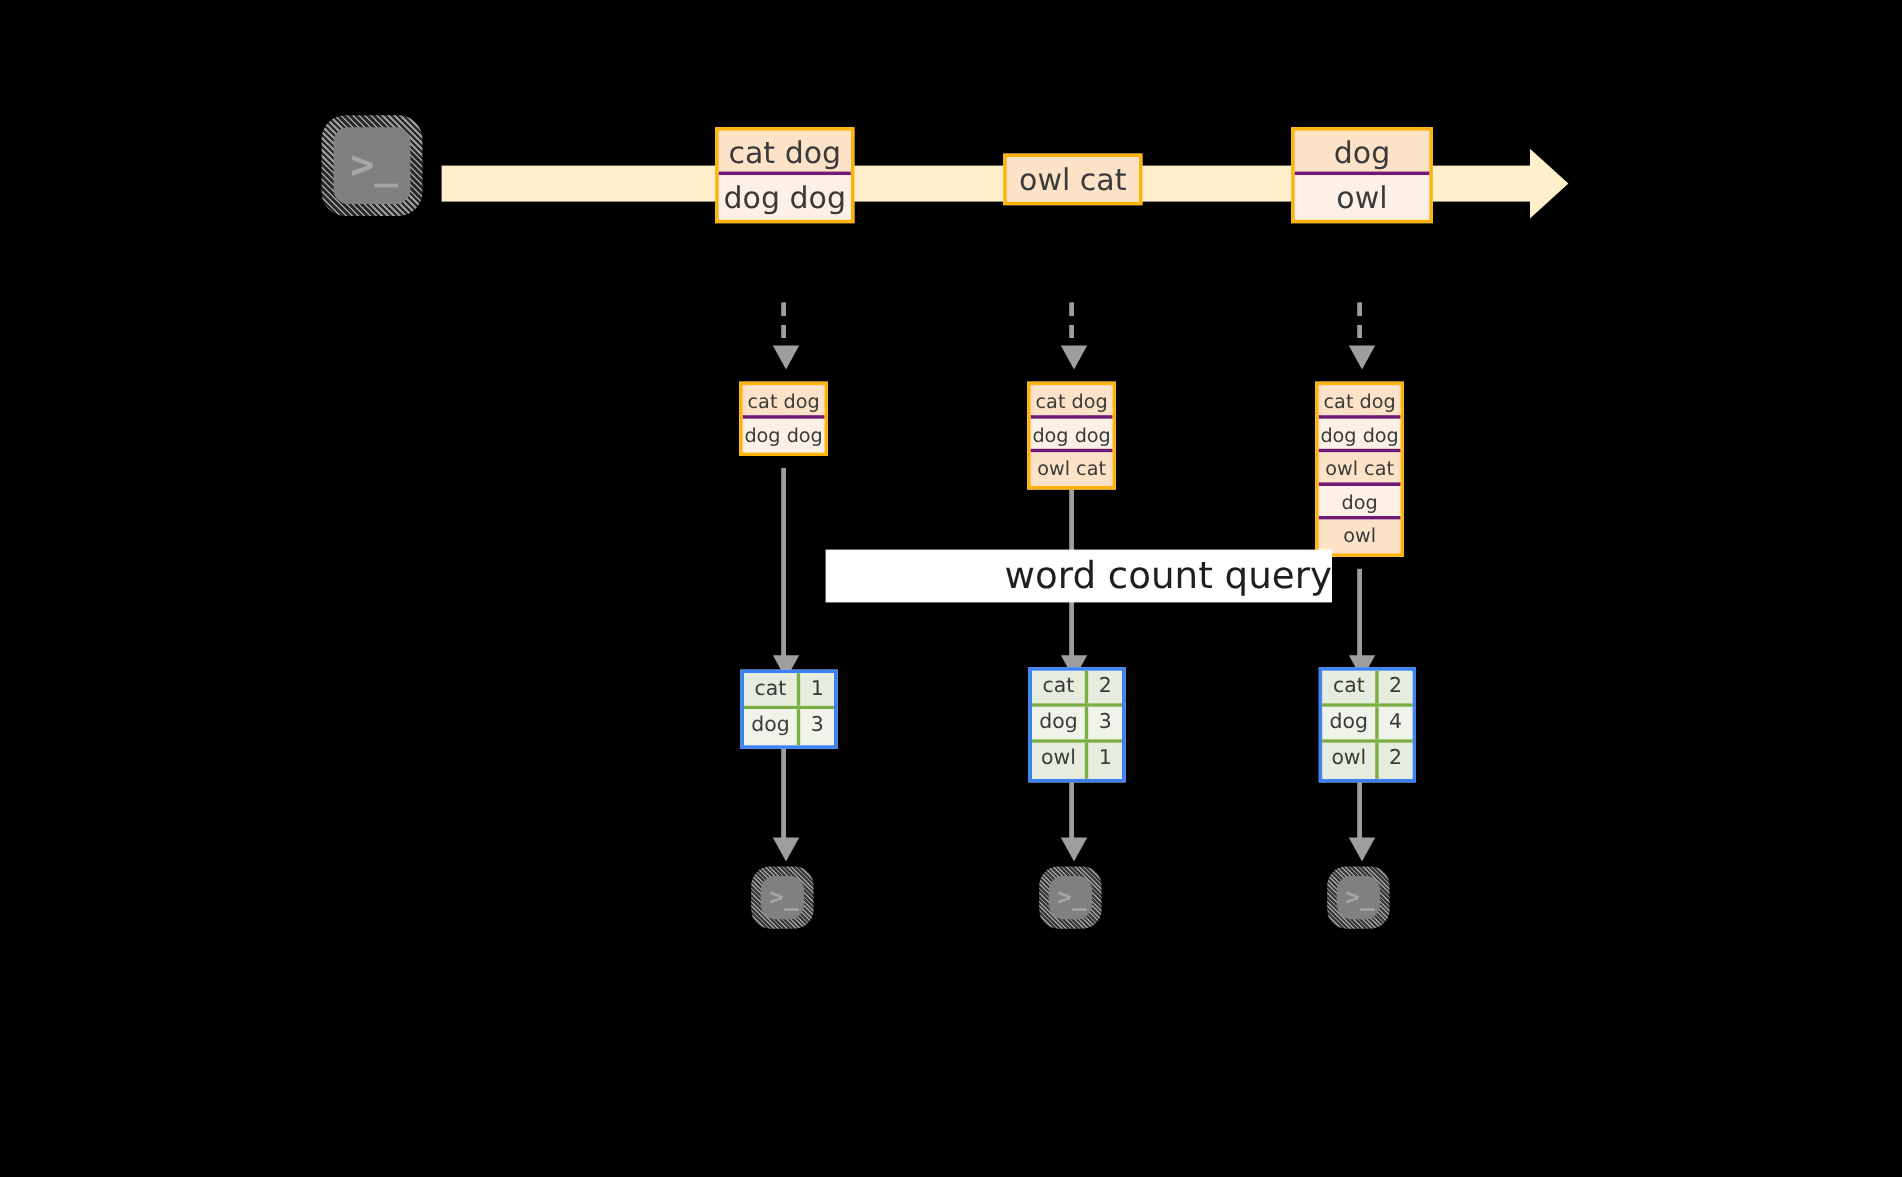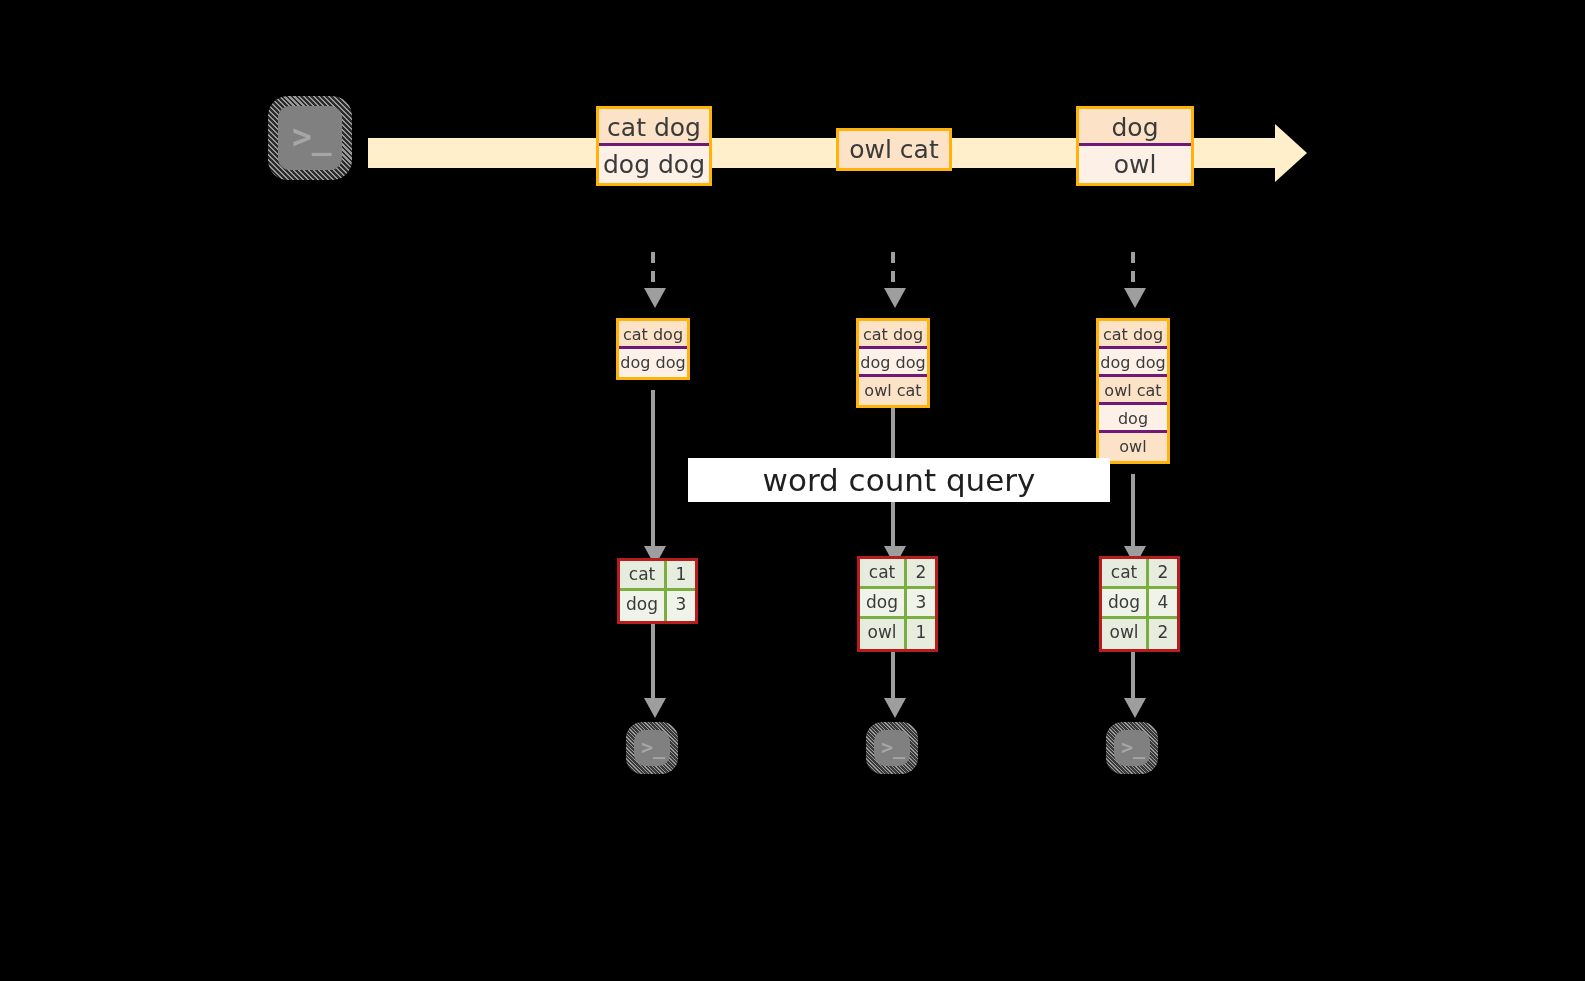--- a/index.html
+++ b/index.html
@@ -95,21 +95,21 @@
   .rec-row:last-child { border-bottom: none; }
   .rec-row.dark { background: #FCE3C8; }
 
   .rec-group.lg .rec-row { height: 37px; line-height: 37px; font-size: 25px; }
   .rec-group.sm .rec-row { height: 28px; line-height: 28px; font-size: 16px; }
 
   
   .res-group {
     position: absolute;
     box-sizing: border-box;
-    border: 3px solid #b91c1c;
+    border: 3px solid #3b82f6;
     z-index: 3;
     background: #EFF3EA;
   }
   .res-row {
     display: flex;
     box-sizing: border-box;
     border-bottom: 3px solid #7BAE41;
     height: 30px;
   }
   .res-row:last-child { border-bottom: none; }
@@ -148,21 +148,21 @@
     z-index: 2;
   }
 
   
   .query-band {
     position: absolute;
     background: #FFFFFF;
     z-index: 4;
     display: flex;
     align-items: center;
-    justify-content: center;
+    justify-content: flex-end;
   }
   .query-band span {
     font-size: 31px;
     color: #1f1f1f;
     white-space: nowrap;
   }
 </style>
 </head>
 <body>
 

